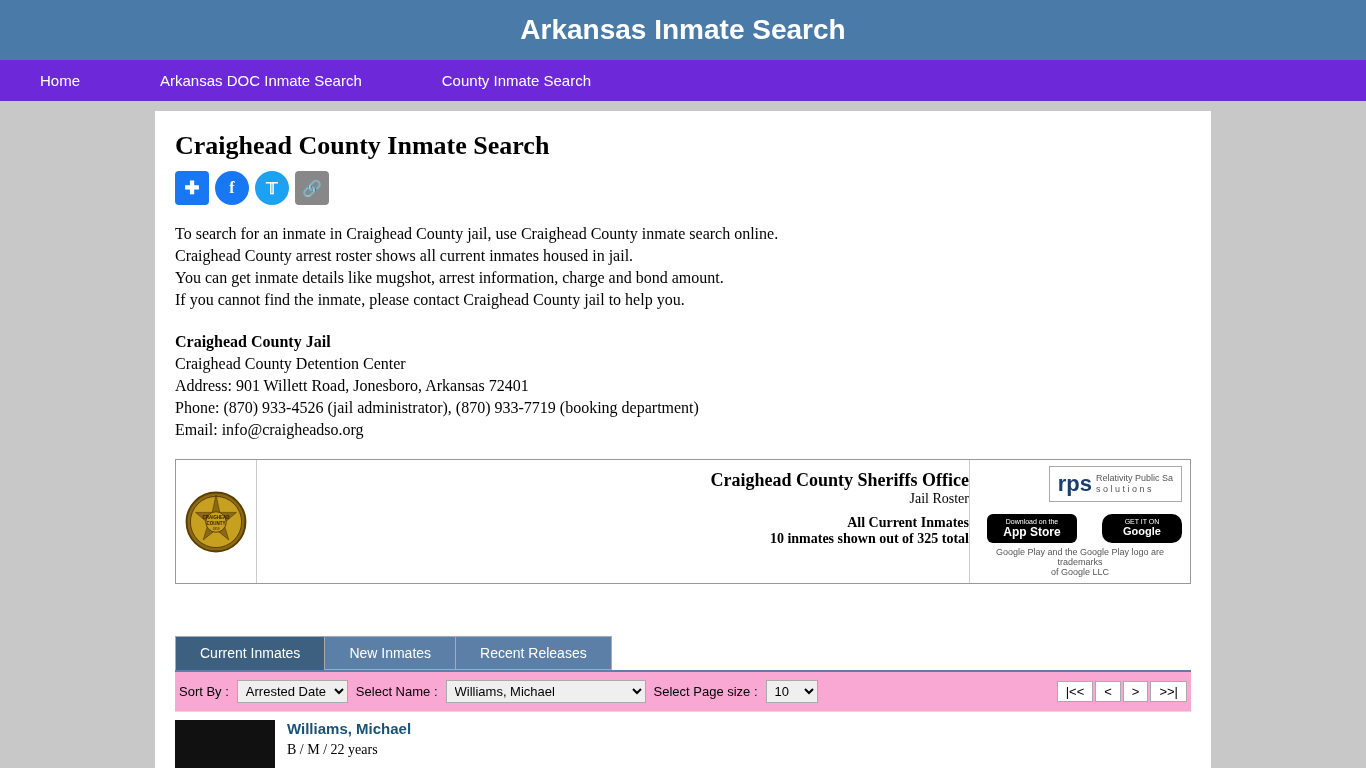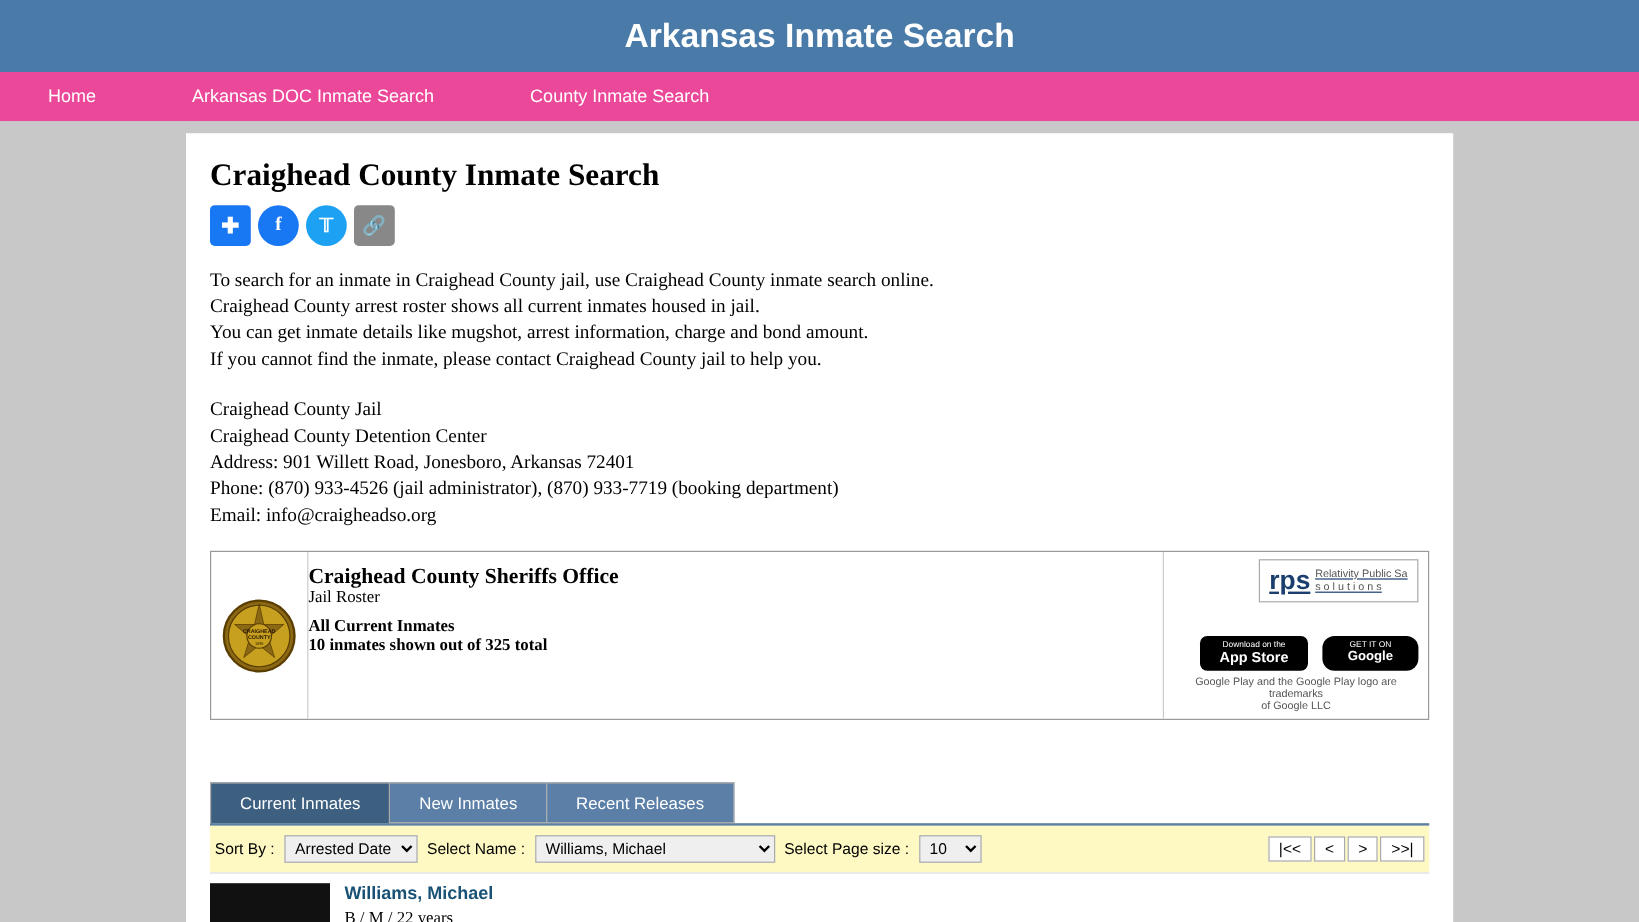--- a/index.html
+++ b/index.html
@@ -13,21 +13,21 @@
     }
     #header h1 {
       color: #fff;
       font-size: 28px;
       font-weight: bold;
       font-family: Arial, sans-serif;
     }
 
     
     #nav {
-      background: #ec4899;
+      background: #6d28d9;
       display: flex;
       justify-content: flex-start;
       padding: 0;
     }
     #nav a {
       color: #fff;
       text-decoration: none;
       padding: 12px 40px;
       font-family: Arial, sans-serif;
       font-size: 15px;
@@ -80,21 +80,21 @@
     .social-link { background: #888; border-radius: 4px; }
 
     
     .description p {
       margin-bottom: 4px;
       font-family: Times New Roman, serif;
       font-size: 16px;
       color: #000;
     }
     .description p.bold-heading {
-      font-weight: normal;
+      font-weight: bold;
       margin-top: 24px;
       margin-bottom: 4px;
     }
 
     
     .jail-roster-box {
       border: 1px solid #999;
       margin-top: 20px;
       margin-bottom: 10px;
       display: flex;
@@ -109,21 +109,21 @@
       align-items: center;
       justify-content: center;
       flex-shrink: 0;
     }
     .sheriff-badge {
       width: 64px;
       height: 64px;
     }
     .jail-center {
       flex: 1;
-      text-align: left;
+      text-align: right;
       padding: 10px 0;
       border-left: 1px solid #ccc;
       border-right: 1px solid #ccc;
     }
     .jail-center h3 {
       font-size: 18px;
       font-weight: bold;
       font-family: Times New Roman, serif;
     }
     .jail-center p {
@@ -148,40 +148,39 @@
       align-items: flex-end;
       padding: 6px 8px;
     }
     .rps-logo {
       background: #fff;
       border: 1px solid #aaa;
       padding: 4px 8px;
       font-size: 13px;
       font-family: Arial, sans-serif;
       color: #1a3e6e;
-      margin-bottom: 24px;
+      margin-bottom: 8px;
       white-space: nowrap;
       display: flex;
       align-items: center;
       gap: 4px;
-      text-decoration: underline;
     }
     .rps-logo .rps-big {
       font-size: 22px;
       font-weight: bold;
       color: #1a3e6e;
     }
     .rps-logo .rps-small {
       font-size: 9px;
       line-height: 1.2;
       color: #555;
     }
     .app-buttons {
       display: flex;
-      gap: 0;
+      gap: 13px;
       margin-top: 4px;
     }
     .app-store-btn {
       background: #000;
       color: #fff;
       border-radius: 6px;
       padding: 4px 8px;
       font-size: 9px;
       font-family: Arial, sans-serif;
       text-align: center;
@@ -249,21 +248,21 @@
       color: #fff;
       border-bottom: none;
     }
     .tab:not(:first-child) {
       border-left: none;
       text-align: right;
     }
 
     
     .search-controls {
-      background: #fef9c3;
+      background: #f9a8d4;
       padding: 8px 4px;
       display: flex;
       align-items: center;
       gap: 8px;
       font-family: Arial, sans-serif;
       font-size: 13px;
       border-top: 2px solid #5b7fa6;
       flex-wrap: wrap;
     }
     .search-controls label {

